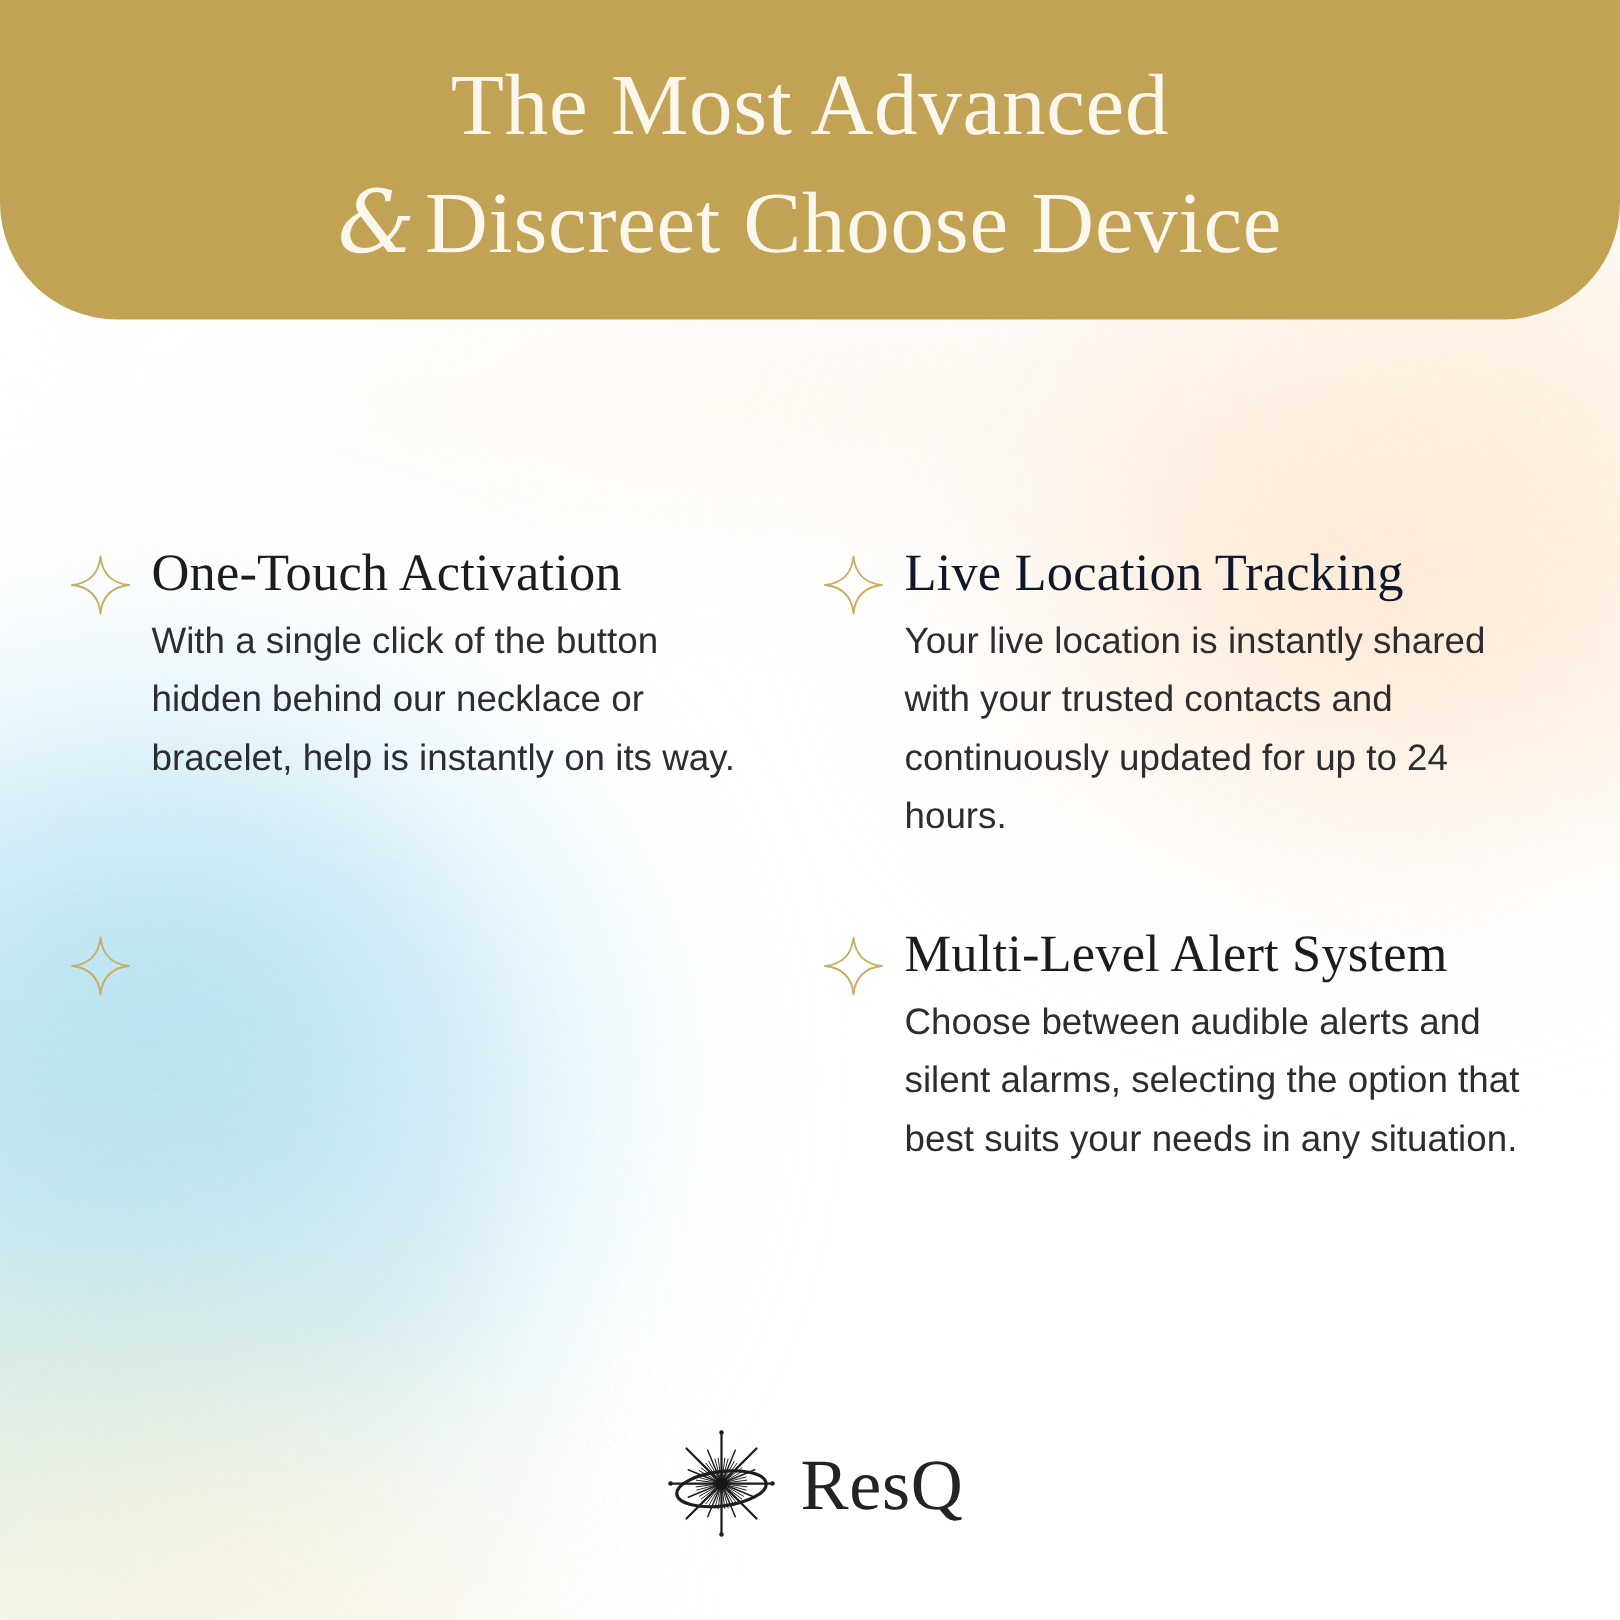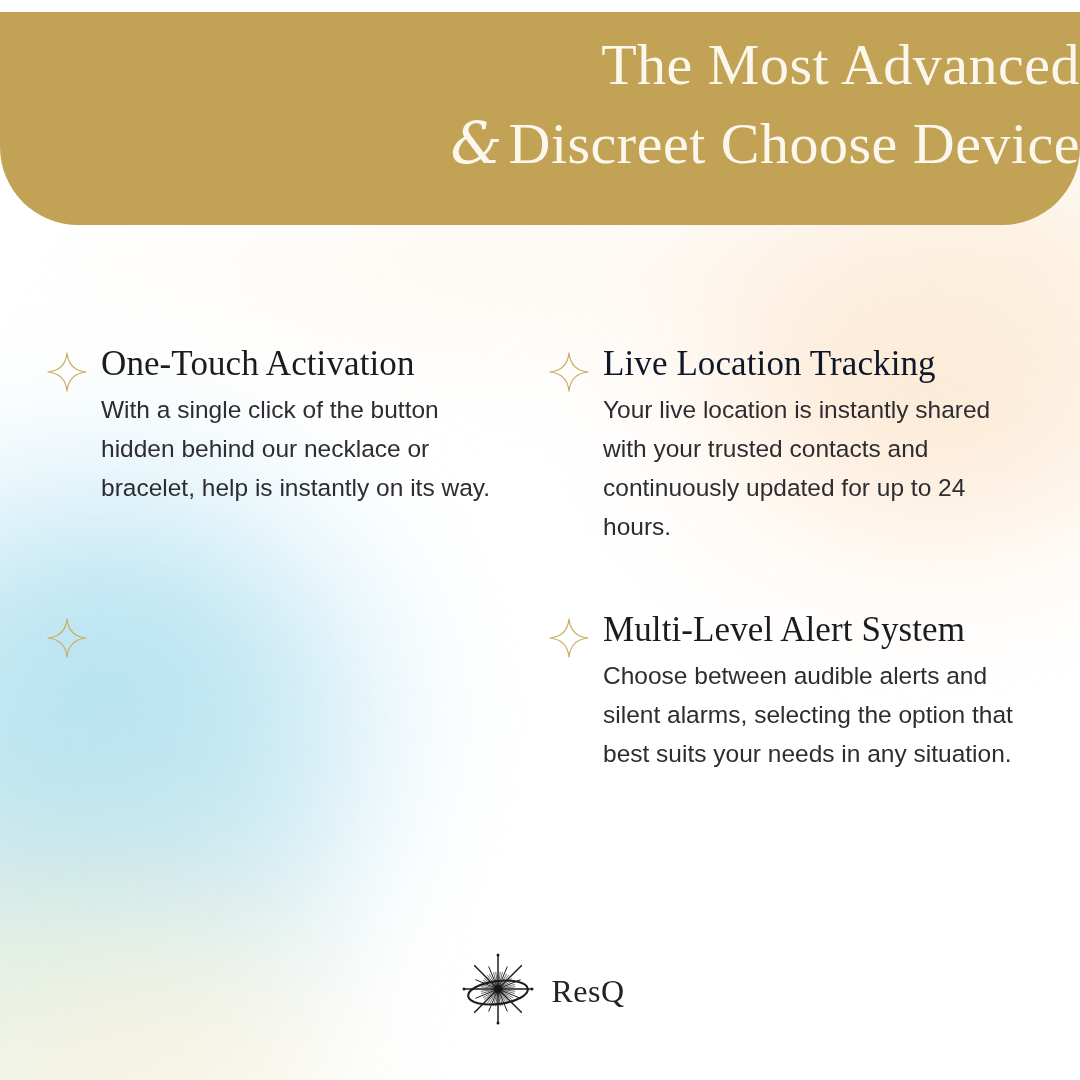--- a/index.html
+++ b/index.html
@@ -111,50 +111,49 @@
   .header-band {
     position: absolute;
     left: 0;
     top: 0;
     width: 1080px;
     height: 213px;
     border-bottom-left-radius: 78px;
     border-bottom-right-radius: 78px;
     display: flex;
     flex-direction: column;
-    align-items: flex-end;
+    align-items: center;
     justify-content: flex-start;
-    padding-top: 14px;
+    padding-top: 31px;
     box-sizing: border-box;
-    margin-top: 12px;
   }
   .header-title-line {
     font-family: "Liberation Serif", "DejaVu Serif", serif;
     font-size: 58px;
     line-height: 78px;
     letter-spacing: 0.5px;
     font-weight: 400;
     white-space: nowrap;
   }
   .amp {
     font-style: italic;
     font-family: "DejaVu Serif", "Liberation Serif", serif;
     padding-right: 6px;
   }
 
   
   .features {
     position: absolute;
     left: 44px;
-    top: 338px;
+    top: 356px;
     width: 996px;
     display: grid;
     grid-template-columns: 502px 494px;
     grid-template-rows: auto auto;
-    row-gap: 12px;
+    row-gap: 0px;
   }
   .feature {
     position: relative;
     padding-left: 56px;
     box-sizing: border-box;
   }
   .spark-wrap {
     position: absolute;
     left: 2px;
     top: 13px;
@@ -195,21 +194,21 @@
     right: 0;
     bottom: 48px;
     display: flex;
     align-items: center;
     justify-content: center;
     gap: 10px;
   }
   .logo-mark { line-height: 0; }
   .logo-word {
     font-family: "Liberation Serif", "DejaVu Serif", serif;
-    font-size: 32px;
+    font-size: 48px;
     line-height: 48px;
     letter-spacing: 0.5px;
     color: #232326;
     position: relative;
     top: 2px;
   }
 </style>
 </head>
 <body>
 

